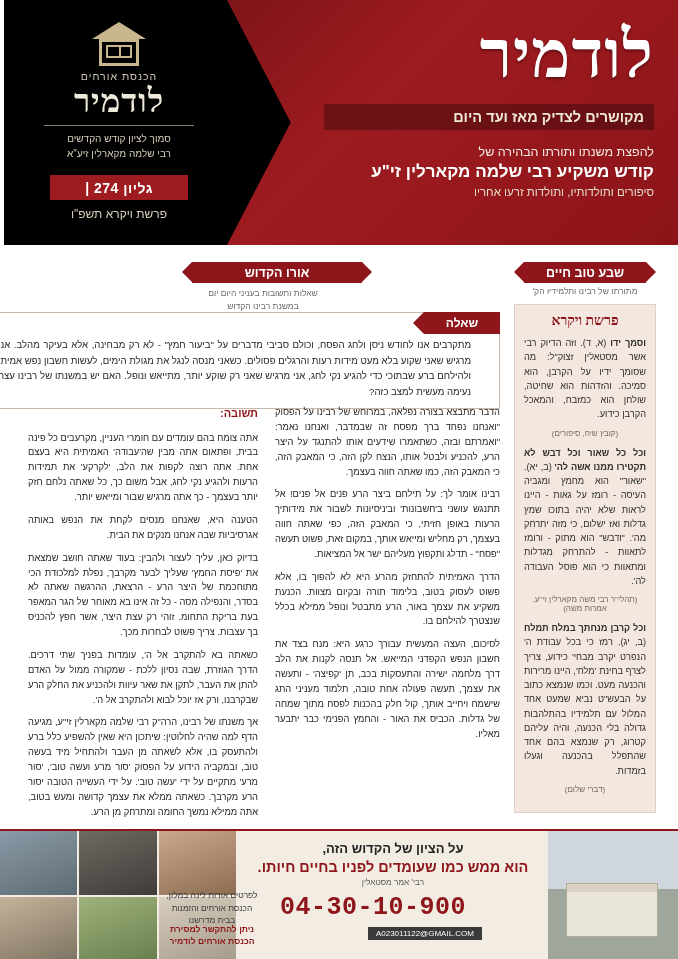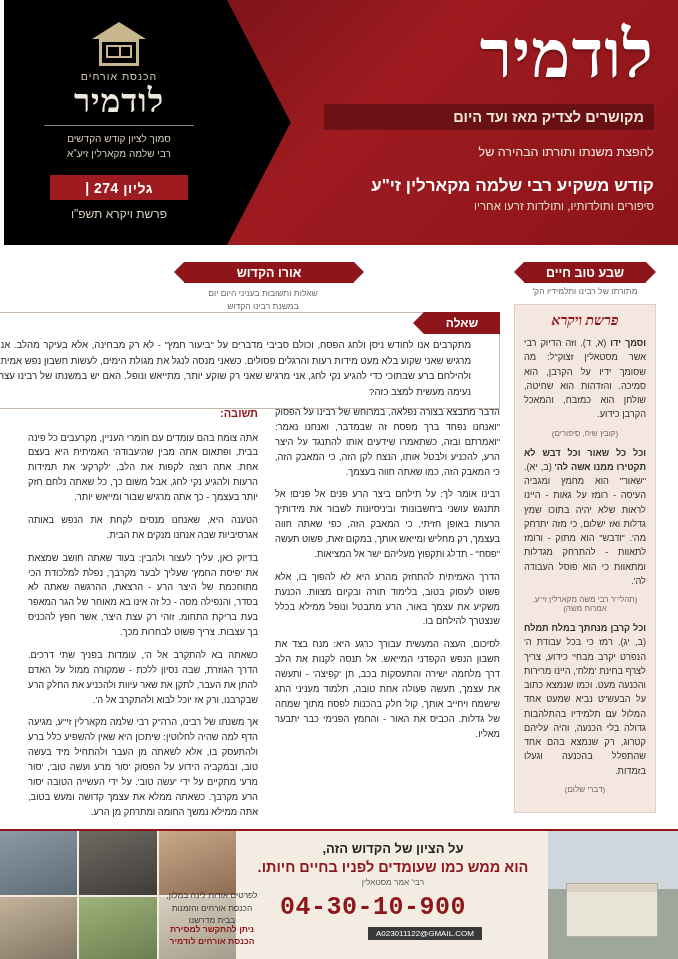--- a/index.html
+++ b/index.html
@@ -99,21 +99,21 @@
     width: 330px; height: 26px;
     background: rgba(0,0,0,.30);
     color: #f0e7d8; font-size: 14.5px; font-weight: bold;
     display: flex; align-items: center; justify-content: flex-start;
     padding: 0 10px;
   }
   .hdr-desc {
     position: absolute; top: 145px; right: 28px;
     width: 370px; color: #f3ece0; text-align: right;
   }
-  .hdr-desc .l1 { font-size: 12.5px; margin-bottom: 17px; }
+  .hdr-desc .l1 { font-size: 12.5px; margin-bottom: 3px; }
   .hdr-desc .l2 { font-size: 17px; font-weight: bold; color: #ffffff; margin-bottom: 4px;}
   .hdr-desc .l3 { font-size: 11.5px; color: #e6dccb; }
 
   
   .ribbon {
     position: absolute;
     height: 21px;
     background: #8e1519;
     color: #fff; font-size: 12.5px; font-weight: bold;
     display: flex; align-items: center; justify-content: center;
@@ -143,33 +143,32 @@
   .side-body {
     margin-top: 8px;
     background: #f3e7df;
     border: 1px solid #e2cfc3;
     padding: 8px 9px 10px 9px;
   }
   .side-title {
     text-align: center; color: #8e1519; font-size: 14px; font-weight: bold;
     margin-bottom: 7px;
     font-family: "Liberation Serif", serif;
-    font-style: italic;
   }
   .side-p {
     font-size: 9.2px; line-height: 1.55; color: #2e2e2e; text-align: justify;
     margin-bottom: 7px;
   }
   .side-p b { font-weight: bold; }
   .side-src {
     font-size: 8px; color: #7a6b62; text-align: center; margin: 5px 0 8px 0;
   }
 
   
-  .main-head { position: absolute; top: 262px; right: 324px; width: 170px; }
+  .main-head { position: absolute; top: 262px; right: 316px; width: 170px; }
   .main-sub {
     position: absolute; top: 287px; right: 180px; width: 470px;
     text-align: center; font-size: 8.5px; color: #6b6b6b; line-height: 1.5;
   }
 
   .q-box {
     position: absolute; top: 312px; right: 178px;
     width: 515px;
     border: 1px solid #c9b7a9;
     background: #ffffff;

